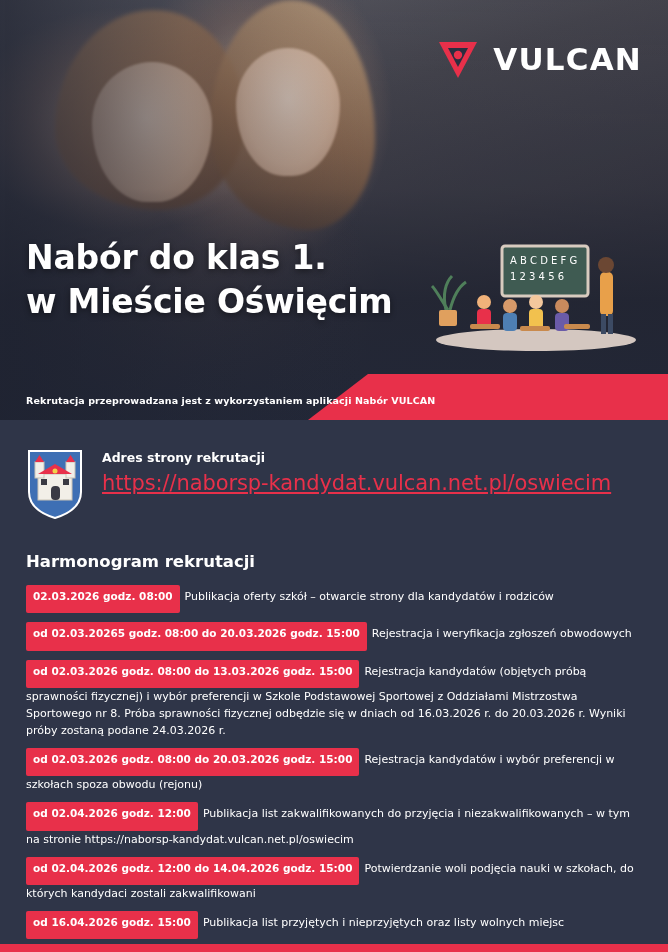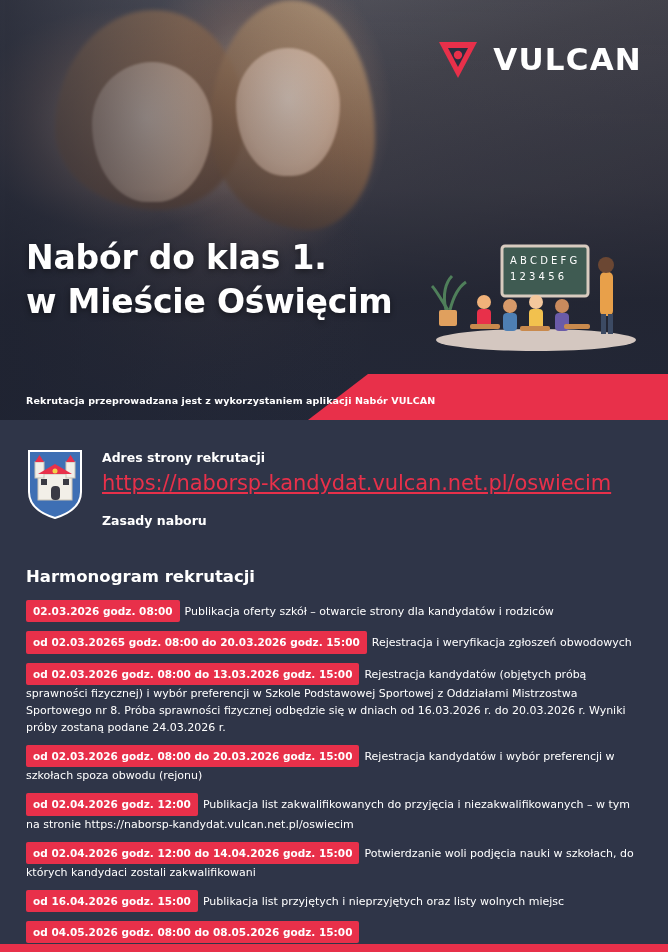--- a/index.html
+++ b/index.html
@@ -213,21 +213,21 @@
     font-size: 11px;
     line-height: 1.55;
     color: #ffffff;
   }
   .chip {
     display: inline-block;
     background: #e8304a;
     color: #ffffff;
     font-size: 10.5px;
     font-weight: bold;
-    padding: 3px 7px 3px 7px;
+    padding: 3px 7px 9px 7px;
     border-radius: 2px;
     margin-right: 5px;
     white-space: nowrap;
     vertical-align: baseline;
   }
   .sched-text { font-weight: normal; }
 
   .footer-bar {
     position: absolute;
     left: 0; right: 0; bottom: 0;
@@ -320,21 +320,20 @@
           <path d="M12 26 l17 -10 l17 10 Z" fill="#e8304a"></path>
           <rect x="25" y="38" width="9" height="14" rx="4" fill="#3a3a44"></rect>
           <rect x="15" y="31" width="6" height="6" fill="#3a3a44"></rect>
           <rect x="37" y="31" width="6" height="6" fill="#3a3a44"></rect>
           <circle cx="29" cy="23" r="2.5" fill="#f2d24a"></circle>
         </svg>
       </div>
       <div class="addr-right">
         <div class="addr-label">Adres strony rekrutacji</div>
         <a class="addr-url" href="#">https://naborsp-kandydat.vulcan.net.pl/oswiecim</a>
-        <div class="rules-label">Zasady naboru</div>
       </div>
     </div>
 
     <div class="schedule-title">Harmonogram rekrutacji</div>
 
     <div class="sched-list">
       <div class="sched-item">
         <span class="chip">02.03.2026 godz. 08:00</span><span class="sched-text">Publikacja oferty szkół – otwarcie strony dla kandydatów i rodziców</span>
       </div>
       <div class="sched-item">

